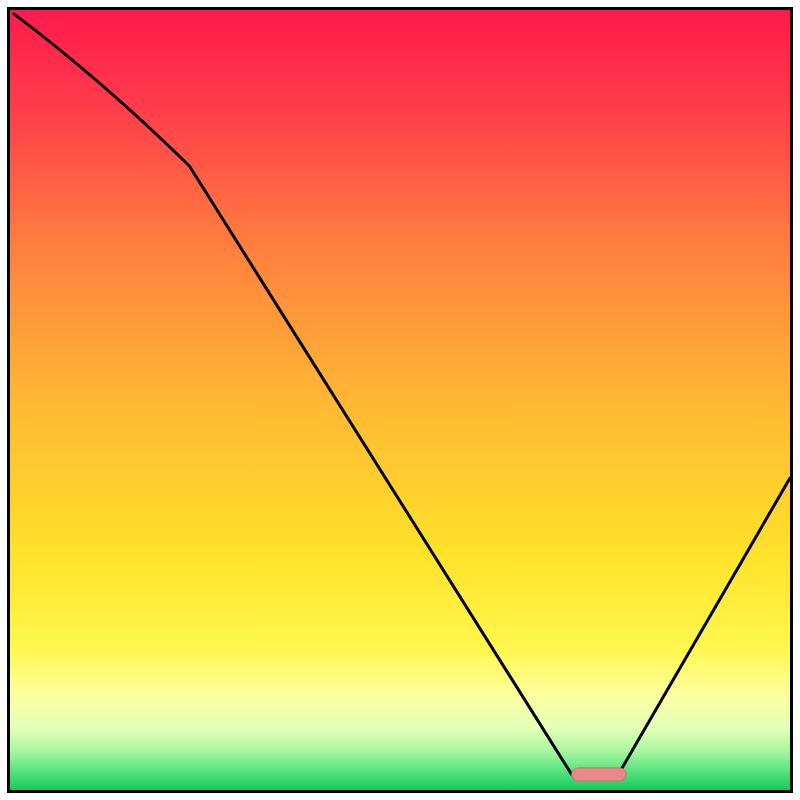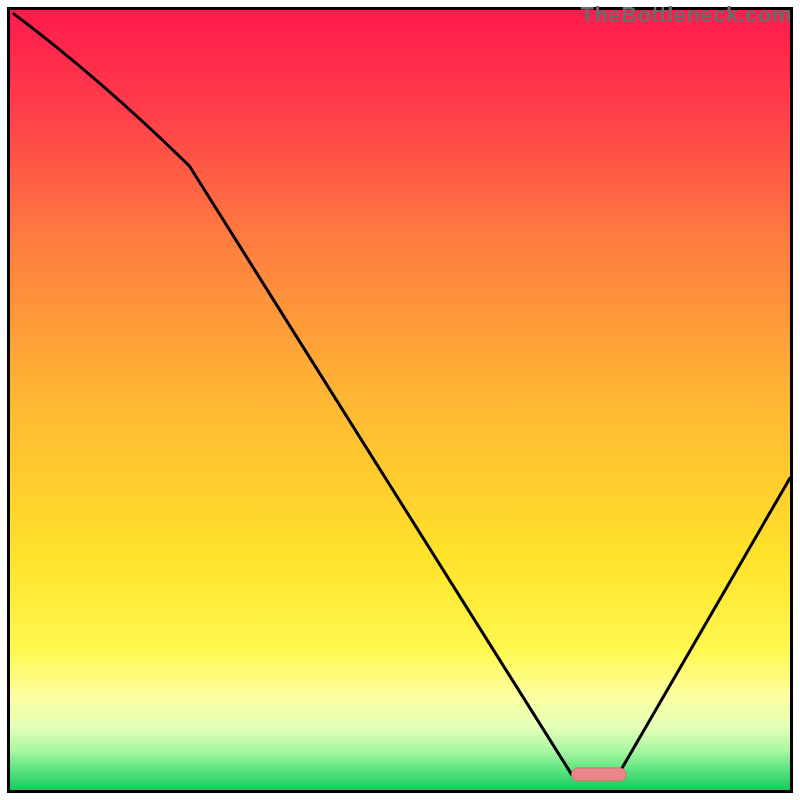--- a/index.html
+++ b/index.html
@@ -42,21 +42,20 @@
     top: 0;
     width: 780px;
     height: 780px;
   }
 </style>
 </head>
 <body>
 
 <div class="canvas">
 
-  <div class="watermark">TheBottleneck.com</div>
 
   <div class="plot-frame">
 
     <svg class="bg" viewBox="0 0 780 780" preserveAspectRatio="none">
       <defs>
         <linearGradient id="heat" x1="0" y1="0" x2="0" y2="1">
             <stop offset="0%" stop-color="#ff1a4d"></stop>
             <stop offset="13%" stop-color="#ff3e4a"></stop>
             <stop offset="30%" stop-color="#ff7e3f"></stop>
             <stop offset="50%" stop-color="#ffb733"></stop>

